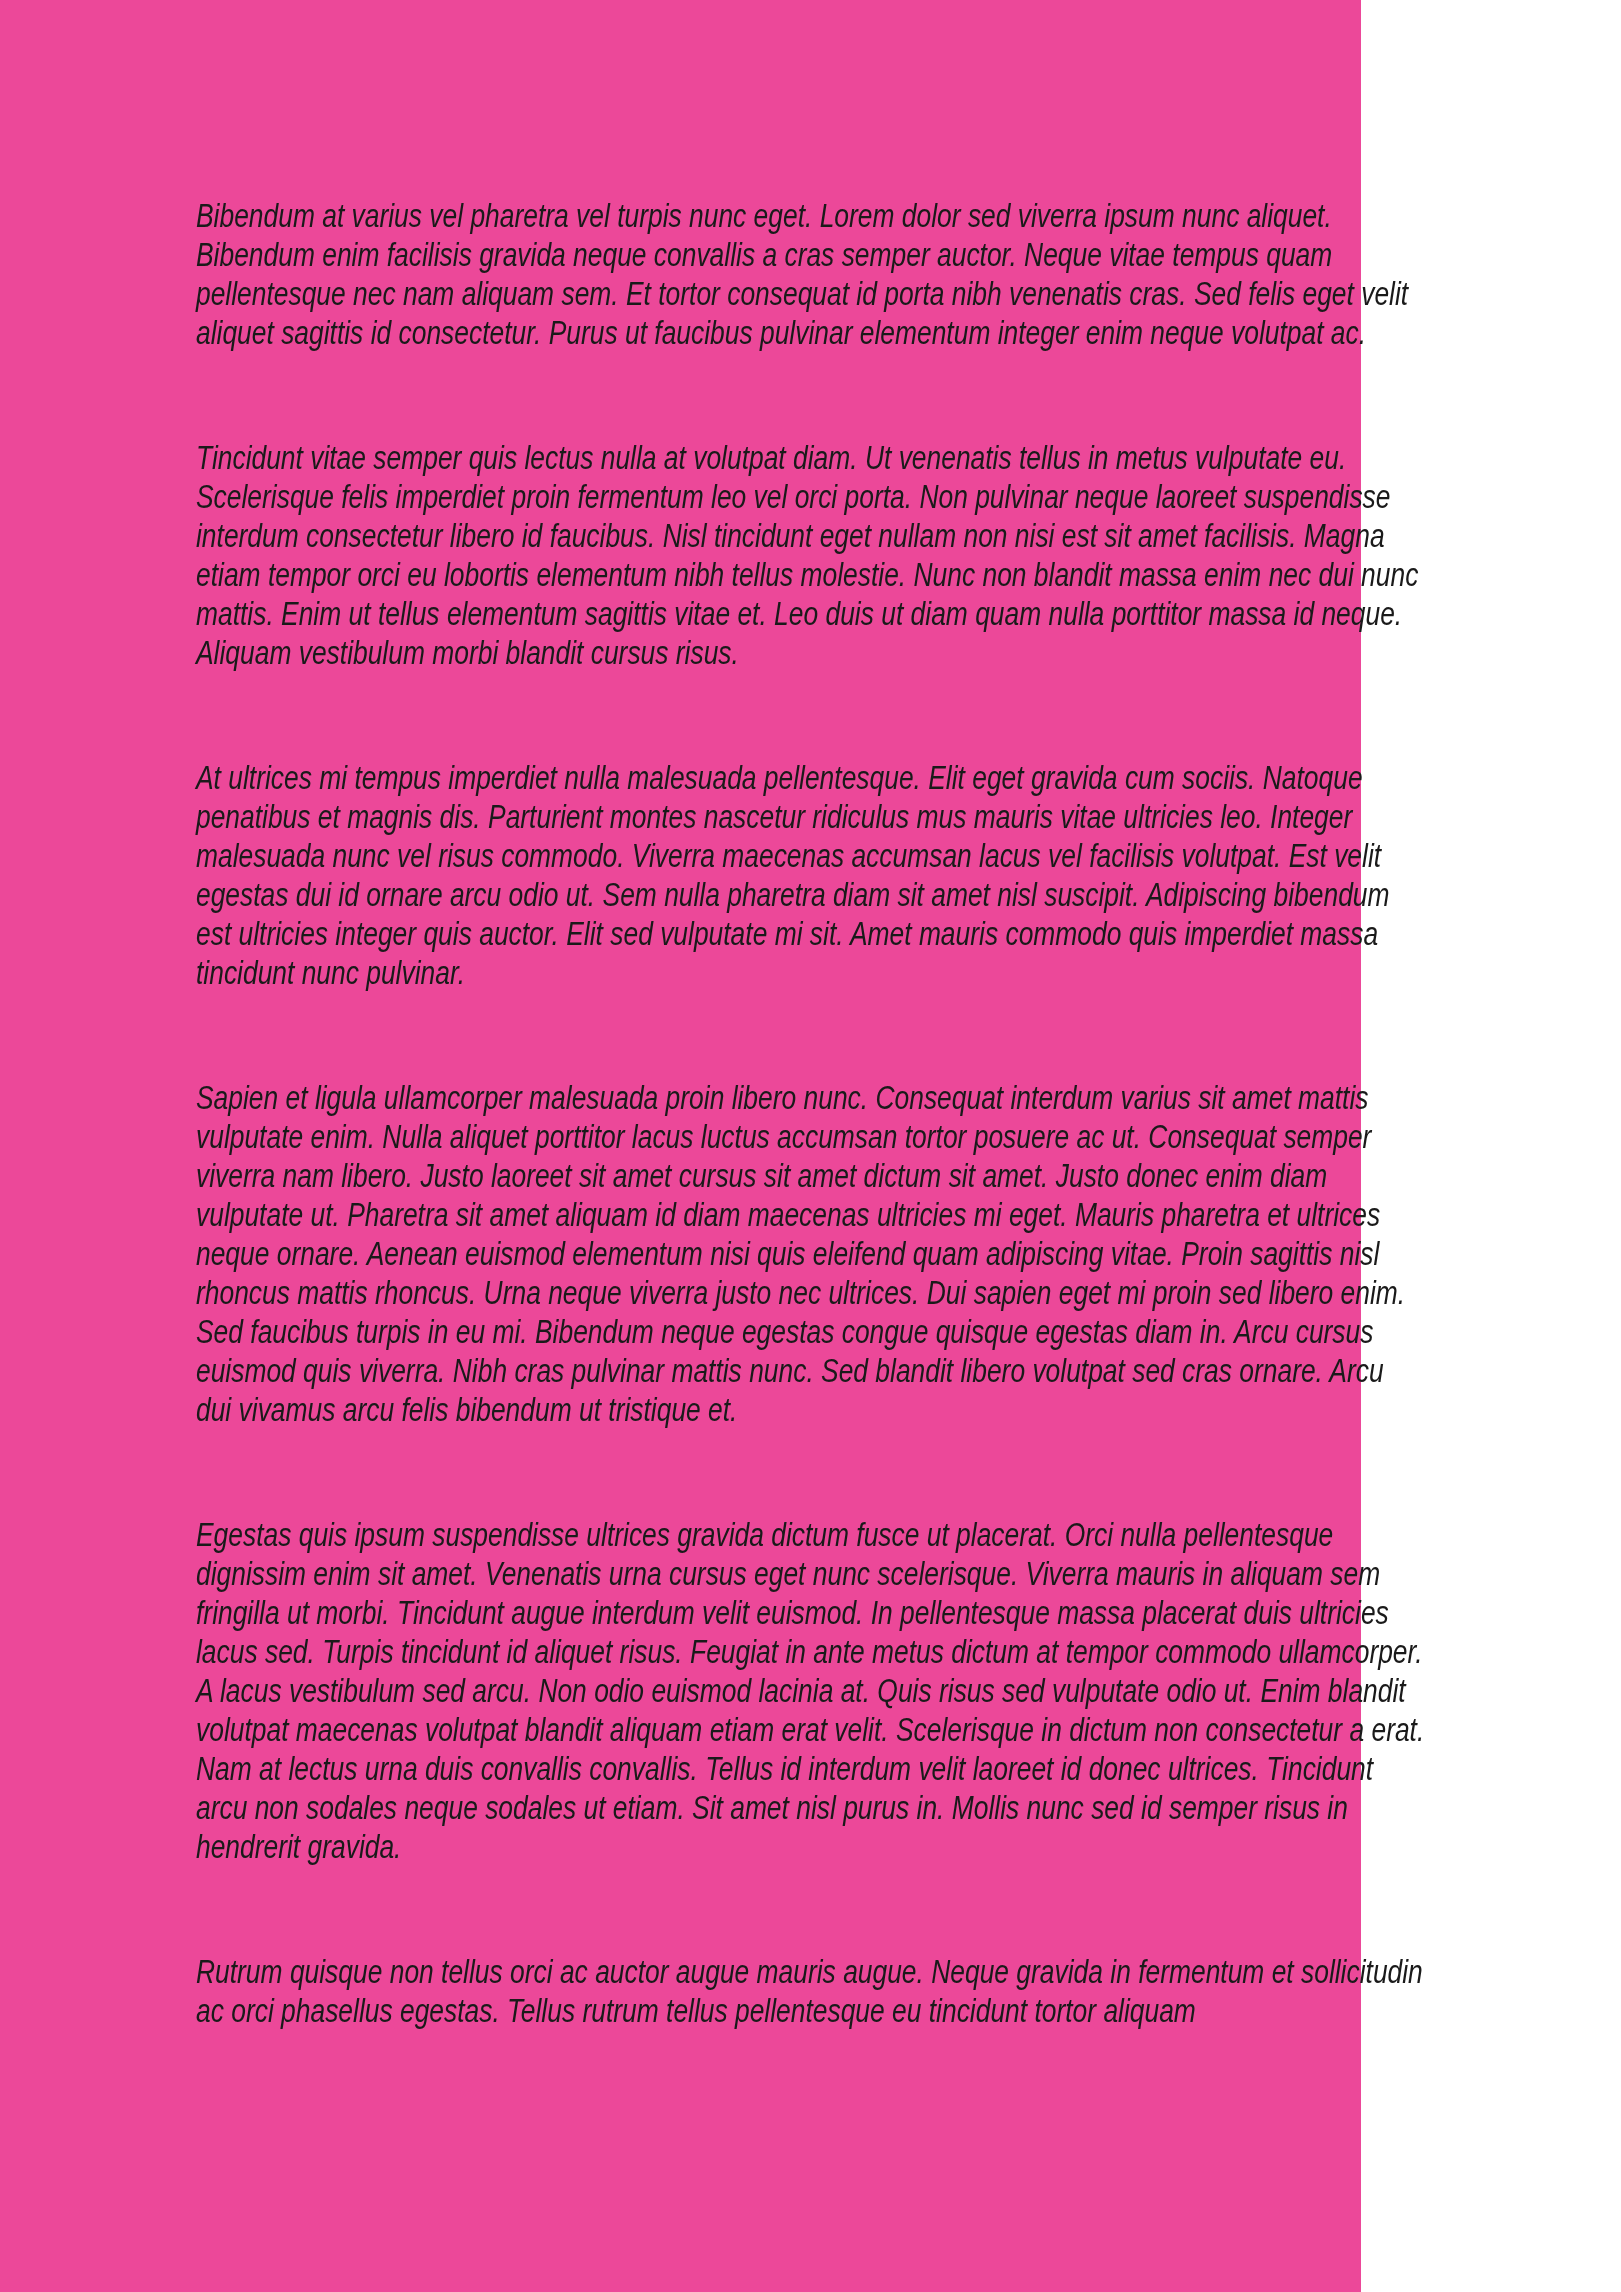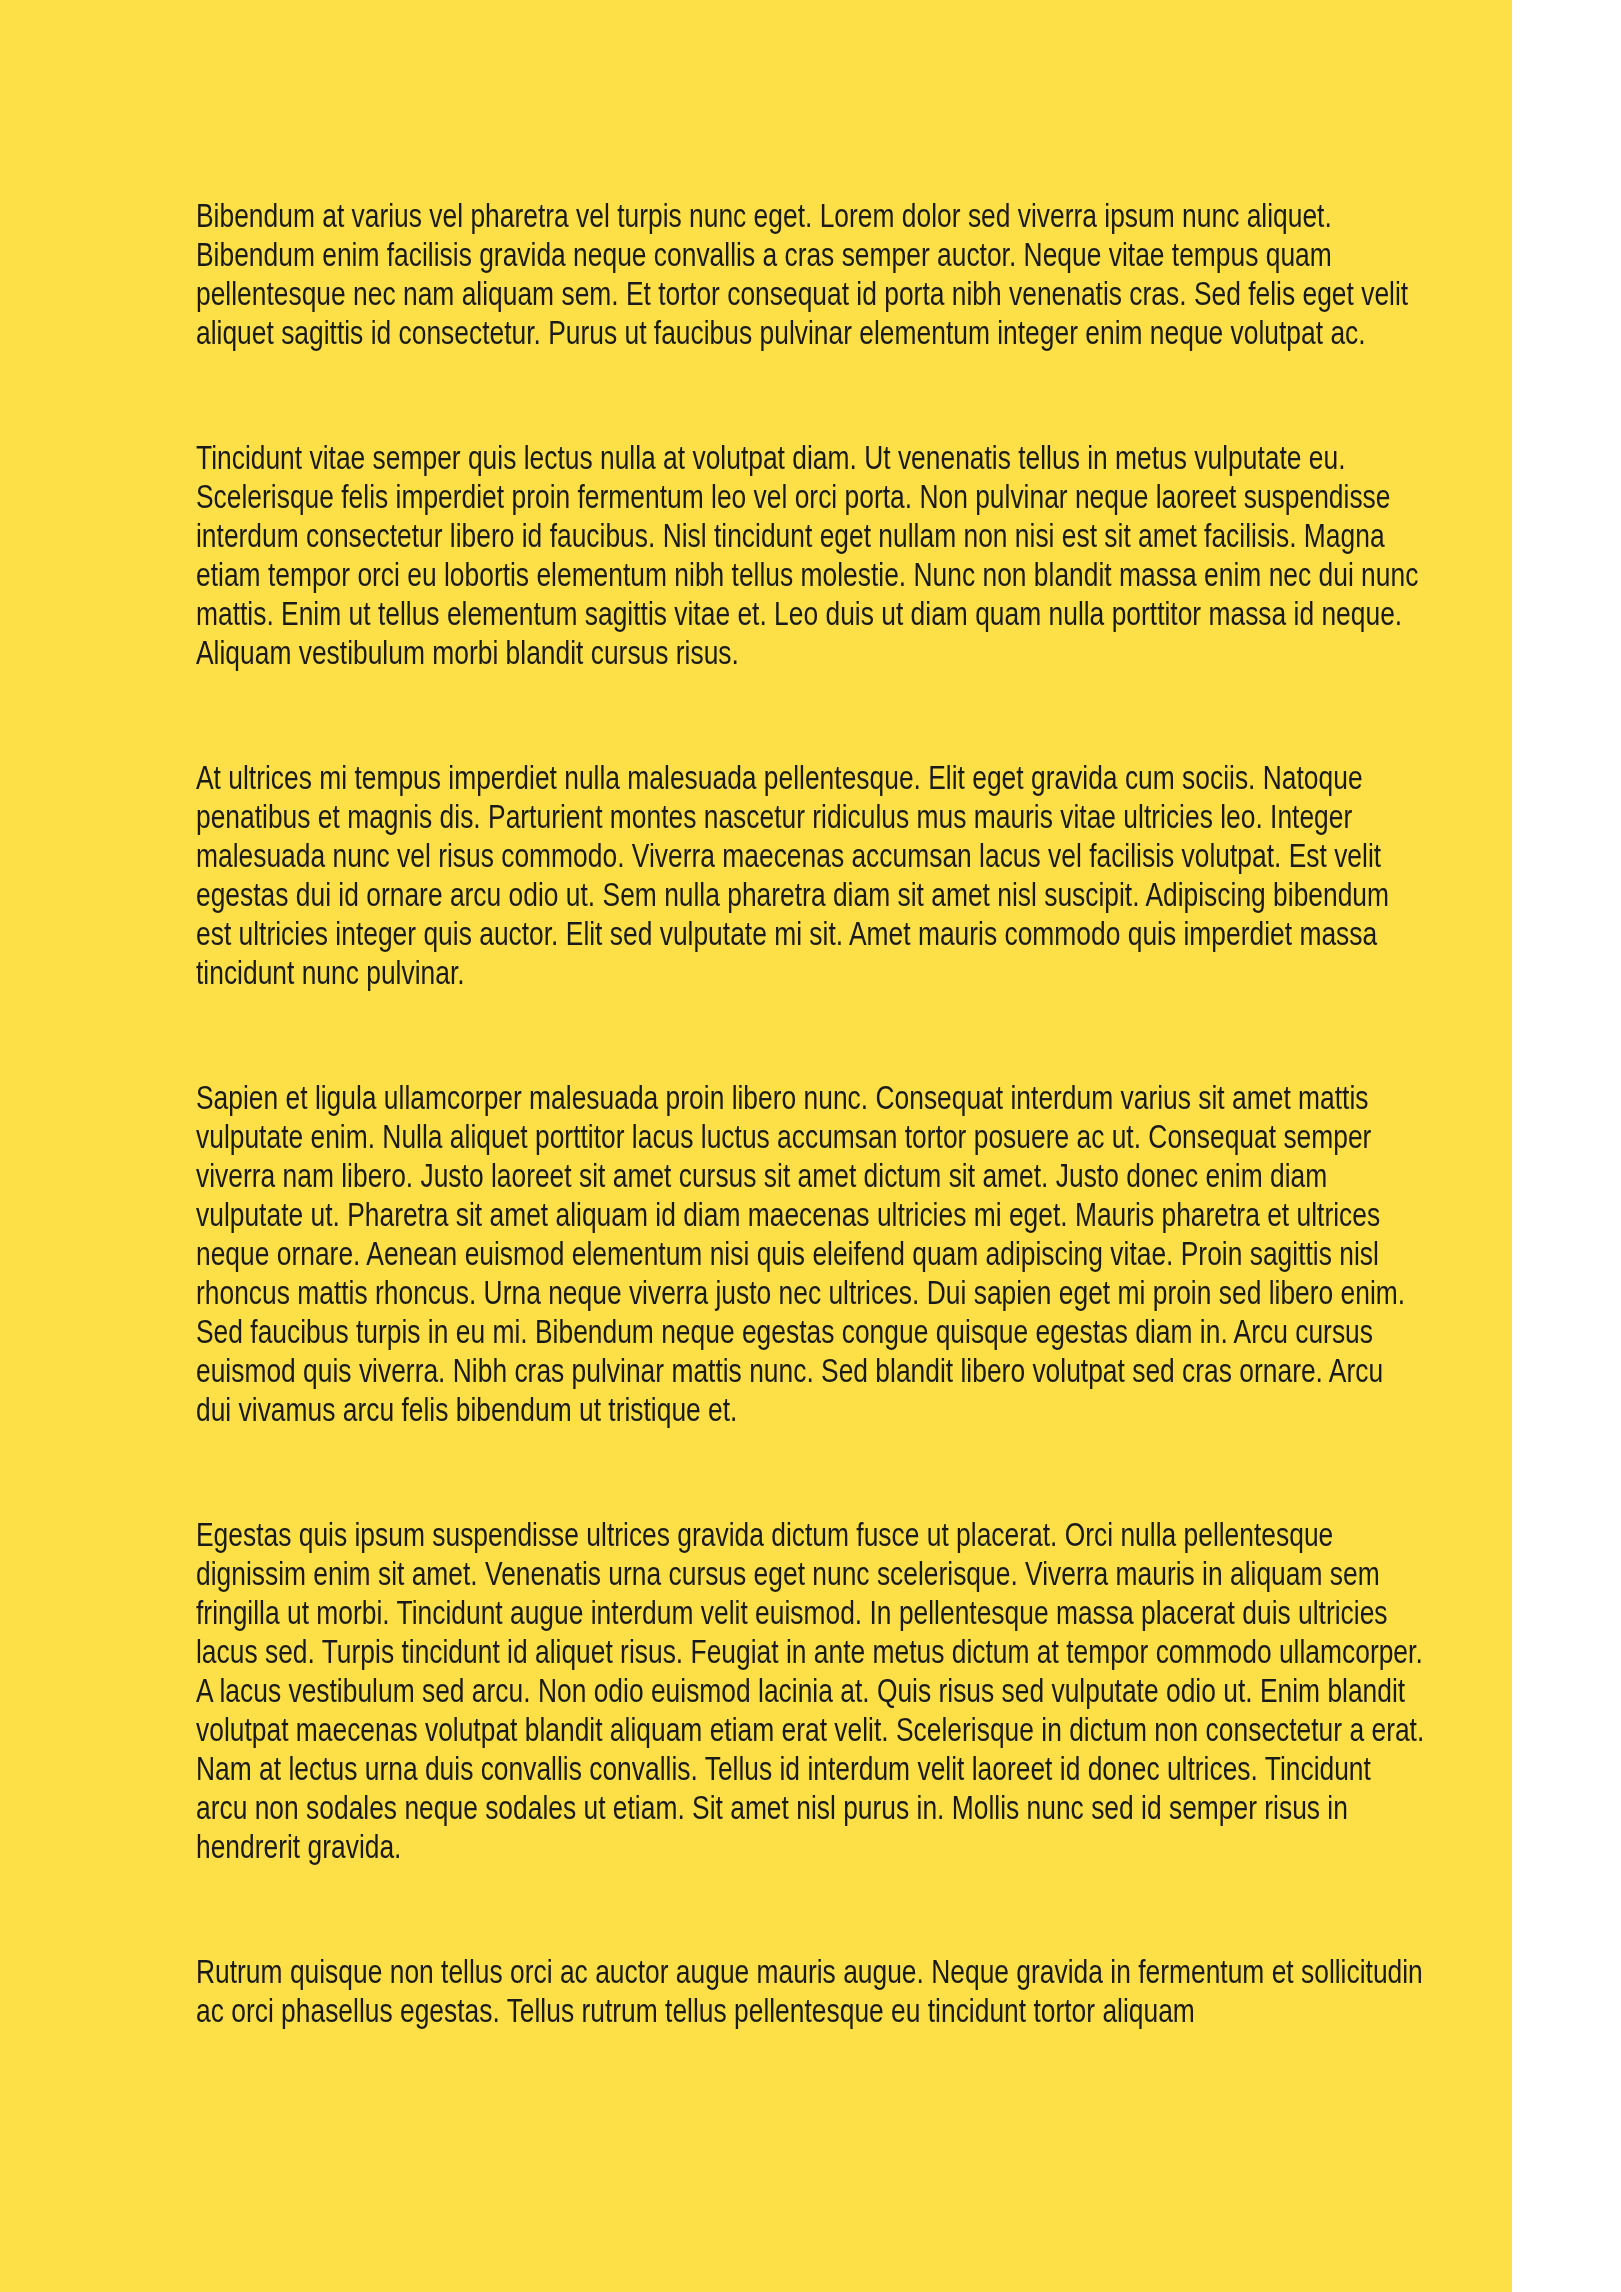--- a/index.html
+++ b/index.html
@@ -3,23 +3,24 @@
 <meta charset="utf-8">
 <style>
   html, body {
     margin: 0;
     padding: 0;
     background: #ffffff;
     overflow: hidden;
   }
   .page {
     position: relative;
-    width: 1512px;
+    width: 1361px;
     height: 2293px;
-    background: #fde047;
+    background: #ec4899;
+    font-style: italic;
   }
   .content {
     position: absolute;
     left: 196px;
     top: 196px;
     width: 1537px;              
     transform: scaleX(0.8);     
     transform-origin: 0 0;
     font-family: "Liberation Sans", "DejaVu Sans", sans-serif;
     font-size: 33px;

